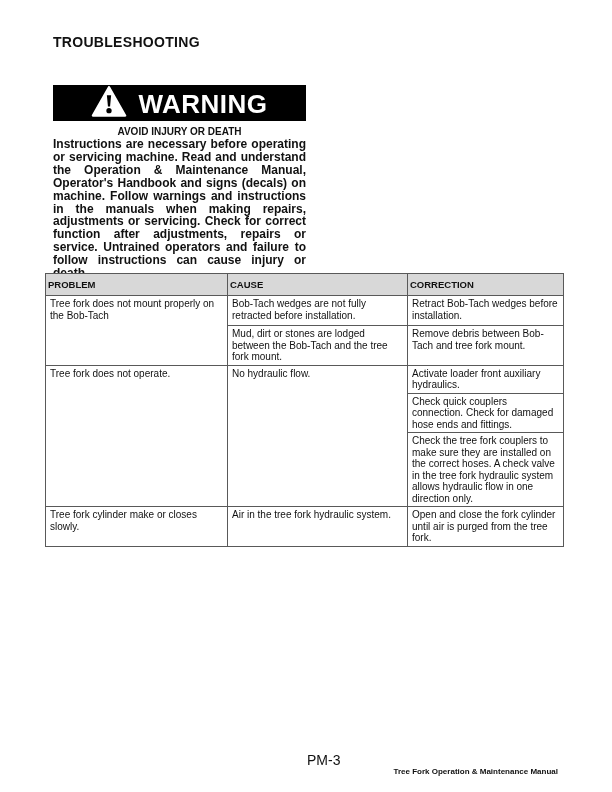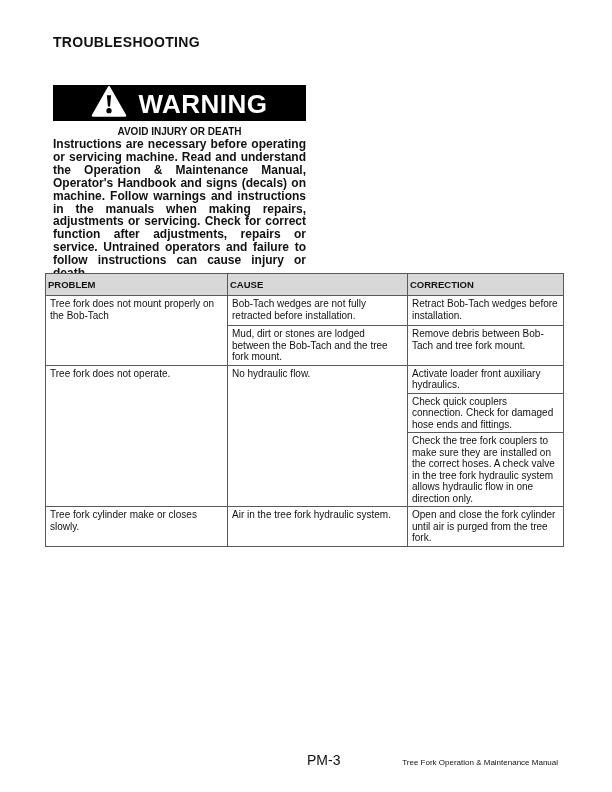--- a/index.html
+++ b/index.html
@@ -60,22 +60,22 @@
   .h-r2a td{height:22px;}
   .h-r2b td{height:33px;}
   .h-r2c td{height:57px;}
   .h-r3 td{height:25px;}
   .footer{position:absolute;left:0;top:752px;width:612px;height:12px;}
   .footer .pm{
     position:absolute;left:307px;top:0;
     font-size:14px;font-weight:normal;
   }
   .footer .manual{
-    position:absolute;right:54px;top:6px;
-    font-size:8px;font-weight:normal;
+    position:absolute;right:54px;top:15px;
+    font-size:8px;font-weight:bold;
   }
   .tri{display:block;}
 </style>
 </head>
 <body>
 
 <div class="page">
 
   <div class="section-title">TROUBLESHOOTING</div>
 

